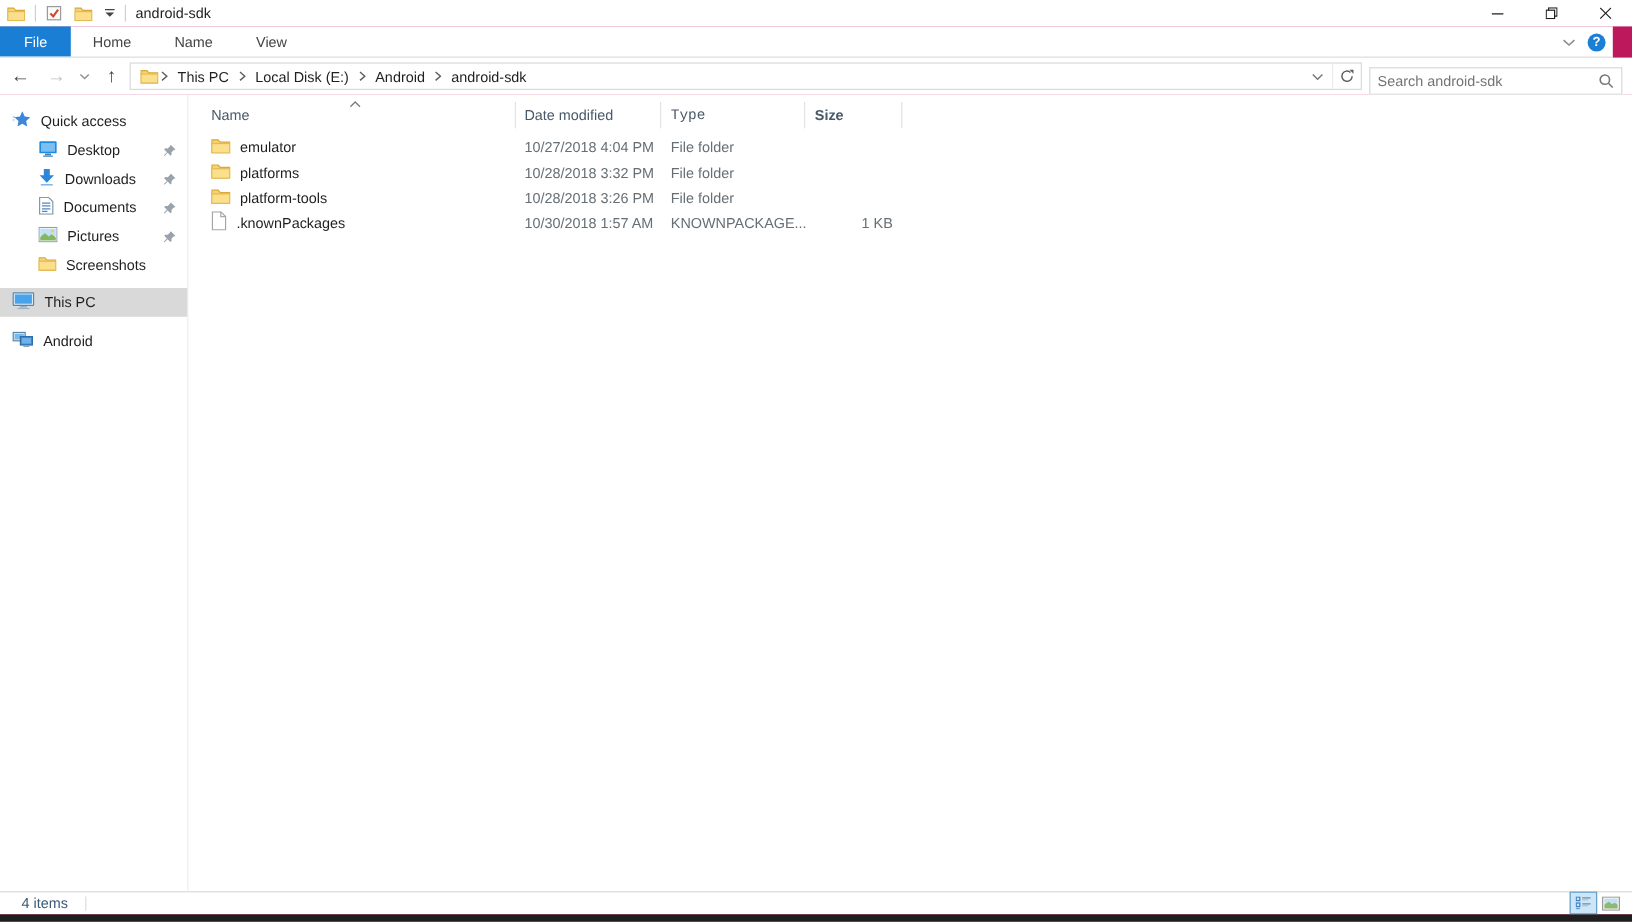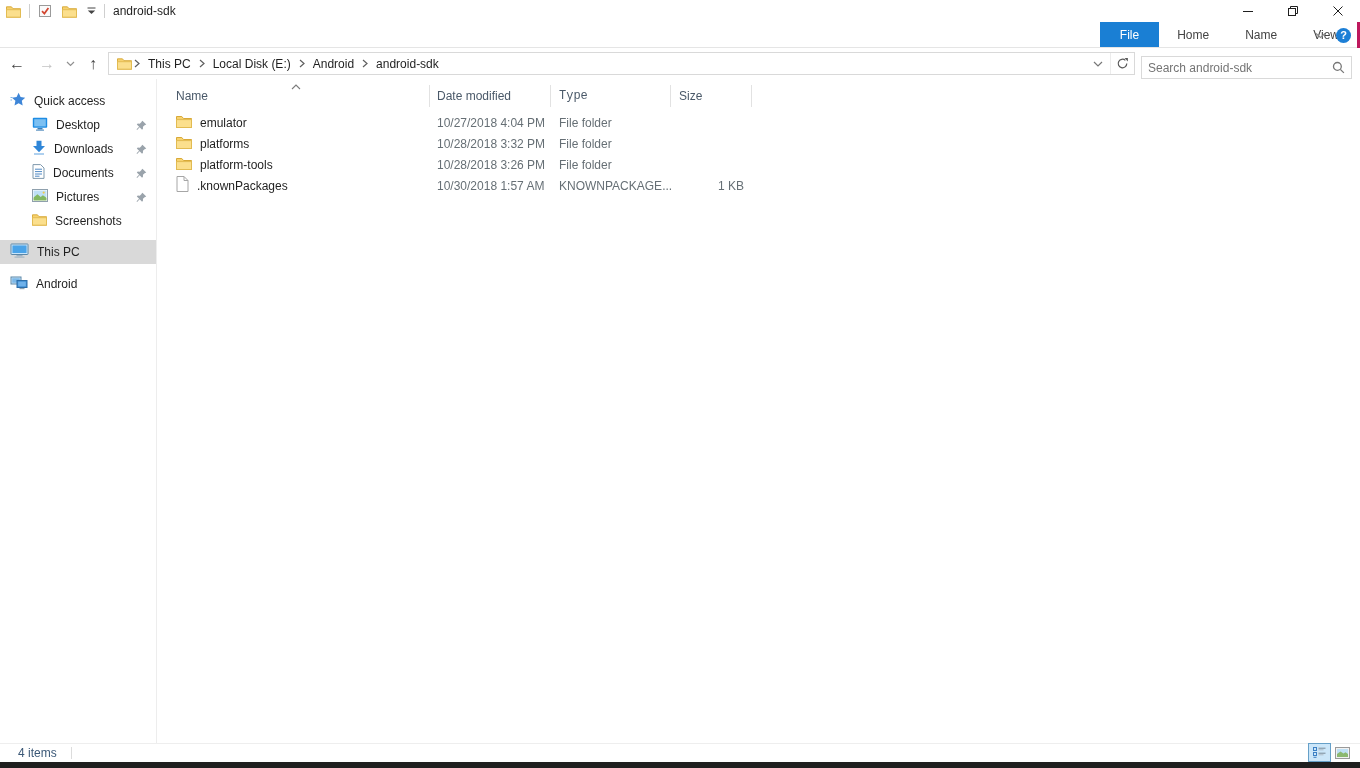--- a/index.html
+++ b/index.html
@@ -11,22 +11,22 @@
   .titlebar { position:absolute; top:0; left:0; right:0; height:22px; background:#fff;
     display:flex; align-items:center; }
   .qat { display:flex; align-items:center; gap:6px; padding-left:4px; height:100%; }
   .qat-sep { width:1px; height:14px; background:#cfcfcf; }
   .qat-btn { display:flex; align-items:center; justify-content:center; height:20px; padding:0 2px; }
   .win-title { margin-left:8px; font-size:12px; color:#1f1f1f; }
   .win-controls { position:absolute; right:0; top:0; height:22px; display:flex; }
   .win-btn { width:45px; height:22px; display:flex; align-items:center; justify-content:center; }
 
   
-  .ribbonrow { position:absolute; top:22px; left:0; right:3px; height:26px; background:#fff;
-    border-bottom:1px solid #e5e5e5; display:flex; align-items:stretch;justify-content:flex-end; }
+  .ribbonrow { position:absolute; top:22px; left:0; right:16px; height:26px; background:#fff;
+    border-bottom:1px solid #e5e5e5; display:flex; align-items:stretch; }
   .rtab { padding:0 18px; display:flex; align-items:center; color:#444; font-size:12px; }
   .rtab.active { background:#1a7fd4; color:#fff; padding:0 20px; }
   .ribbon-right { position:absolute; right:6px; top:0; height:26px; display:flex; align-items:center; gap:10px; }
   .help-circle { width:15px; height:15px; border-radius:50%; background:#1c7fd6; color:#fff;
     font-size:11px; font-weight:bold; display:flex; align-items:center; justify-content:center; }
 
   
   .navrow { position:absolute; top:48px; left:0; right:0; height:31px; background:#fff;
     display:flex; align-items:center; }
   .nav-btn { display:flex; align-items:center; justify-content:center; height:28px; }
@@ -56,21 +56,21 @@
   .sb-gap7 { height:7px; } .sb-gap8 { height:8px; }
   .pin { margin-left:auto; margin-right:9px; display:flex; }
   .sb-label { color:#1f1f1f; }
 
   .filearea { position:absolute; left:158px; top:0; right:0; bottom:0; }
   .lv-header { position:relative; margin-top:6px; height:22px; display:flex; color:#4a5969; }
   .hcell { display:flex; align-items:center; border-right:1px solid #e2e2e2; height:22px; }
   .h-name { width:272px; padding-left:18px; }
   .h-date { width:121px; padding-left:7px; }
   .h-type { width:120px; padding-left:8px;font-family:Liberation Mono, monospace; }
-  .h-size { width:81px; padding-left:8px; }
+  .h-size { width:81px; padding-left:8px;font-weight:bold; }
   .sort-ind { position:absolute; left:133px; top:-6px; }
   .rows { margin-top:5px; }
   .frow { height:21px; display:flex; align-items:center; }
   .c-name { width:272px; padding-left:18px; display:flex; align-items:center; gap:8px; color:#1f1f1f; }
   .c-date { width:121px; padding-left:7px; color:#666f75; }
   .c-type { width:120px; padding-left:8px; color:#666f75; }
   .c-size { width:81px; padding-right:8px; text-align:right; color:#666f75; }
 
   
   .statusbar { position:absolute; left:0; right:0; bottom:6px; height:19px; background:#fff;

